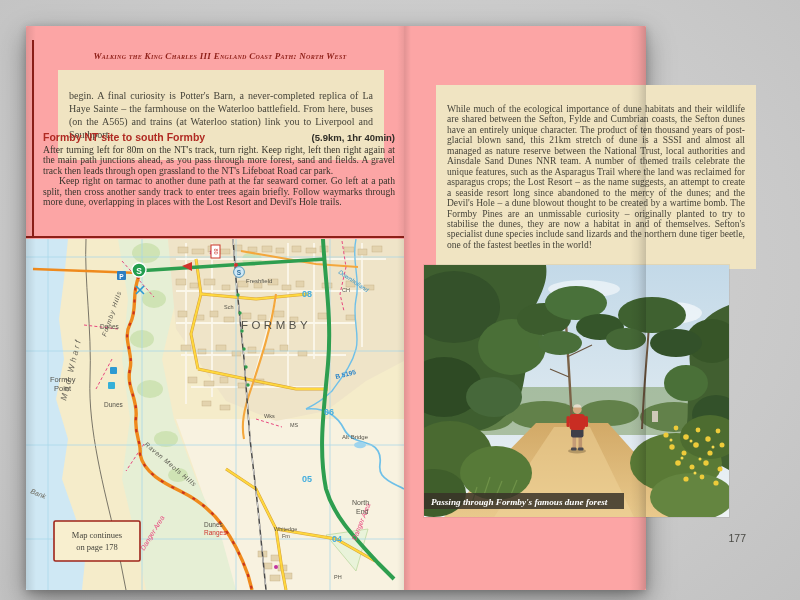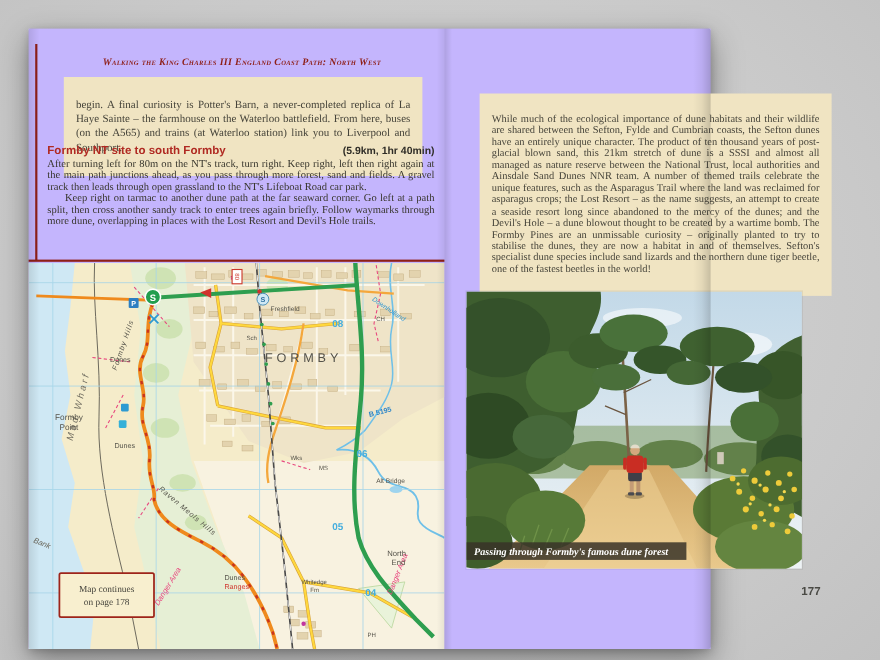--- a/index.html
+++ b/index.html
@@ -1,19 +1,19 @@
 <!DOCTYPE html>
 <html><head>
 <meta charset="utf-8">
 <style>
   html,body{margin:0;padding:0;width:800px;height:600px;overflow:hidden;
     background:radial-gradient(ellipse at 50% 45%, #d6d6d6 0%, #c9c9c9 70%, #c2c2c2 100%);
     font-family:"Liberation Serif", serif;}
   *{box-sizing:border-box;}
-  .spread{position:absolute;left:26px;top:26px;width:620px;height:564px;background:#c4b5fd;
+  .spread{position:absolute;left:26px;top:26px;width:620px;height:564px;background:#fca5a5;
     border-radius:0;box-shadow:0 10px 26px rgba(0,0,0,.38),0 2px 8px rgba(0,0,0,.22);}
   .spread .gutter{position:absolute;left:371px;top:0;bottom:0;width:14px;pointer-events:none;
     background:linear-gradient(to right,rgba(0,0,0,0),rgba(0,0,0,.06) 45%,rgba(0,0,0,.10) 55%,rgba(0,0,0,0));z-index:6;}
   .spread .edge-right{position:absolute;right:0;top:0;bottom:0;width:16px;pointer-events:none;border-radius:0 2px 2px 0;
     background:linear-gradient(to left,rgba(0,0,0,.17),rgba(0,0,0,.05) 50%,rgba(0,0,0,0));z-index:6;}
   .spread .edge-left{position:absolute;left:0;top:0;bottom:0;width:10px;pointer-events:none;border-radius:2px 0 0 2px;
     background:linear-gradient(to right,rgba(0,0,0,.10),rgba(0,0,0,0));z-index:6;}
   .page{position:absolute;top:0;height:564px;}
   .page-left{left:0;width:378px;}
   .page-right{left:378px;width:368px;}
@@ -42,21 +42,21 @@
 
   .lp-map{position:absolute;left:0;top:213px;width:378px;height:351px;}
   .lp-map svg{display:block;}
 
   .rp-banner{position:absolute;top:44px;left:32px;width:320px;height:15px;background:#8e1f18;
     color:#ffffff;font-family:"Liberation Sans",sans-serif;font-weight:bold;font-size:9.5px;
     letter-spacing:.6px;text-align:center;line-height:15px;}
   .rp-box{position:absolute;top:59px;left:32px;width:320px;font-size:9.5px;line-height:10.45px;}
   .rp-photo{position:absolute;top:239px;left:20px;width:305px;height:252px;box-shadow:0 0 0 1px rgba(0,0,0,.06);text-align:center;}
   .rp-pagenum{position:absolute;right:26px;bottom:46px;font-size:10.5px;color:#4a4a45;
-    font-family:"Liberation Sans",sans-serif;font-weight:bold;}
+    font-family:"Liberation Sans",sans-serif;}
 </style>
 </head>
 <body>
 
 <div class="spread">
 
   <div class="page page-left">
     <div class="red-vline"></div>
     <div class="run-head lp-runhead">Walking the King Charles III England Coast Path: North West</div>
 

